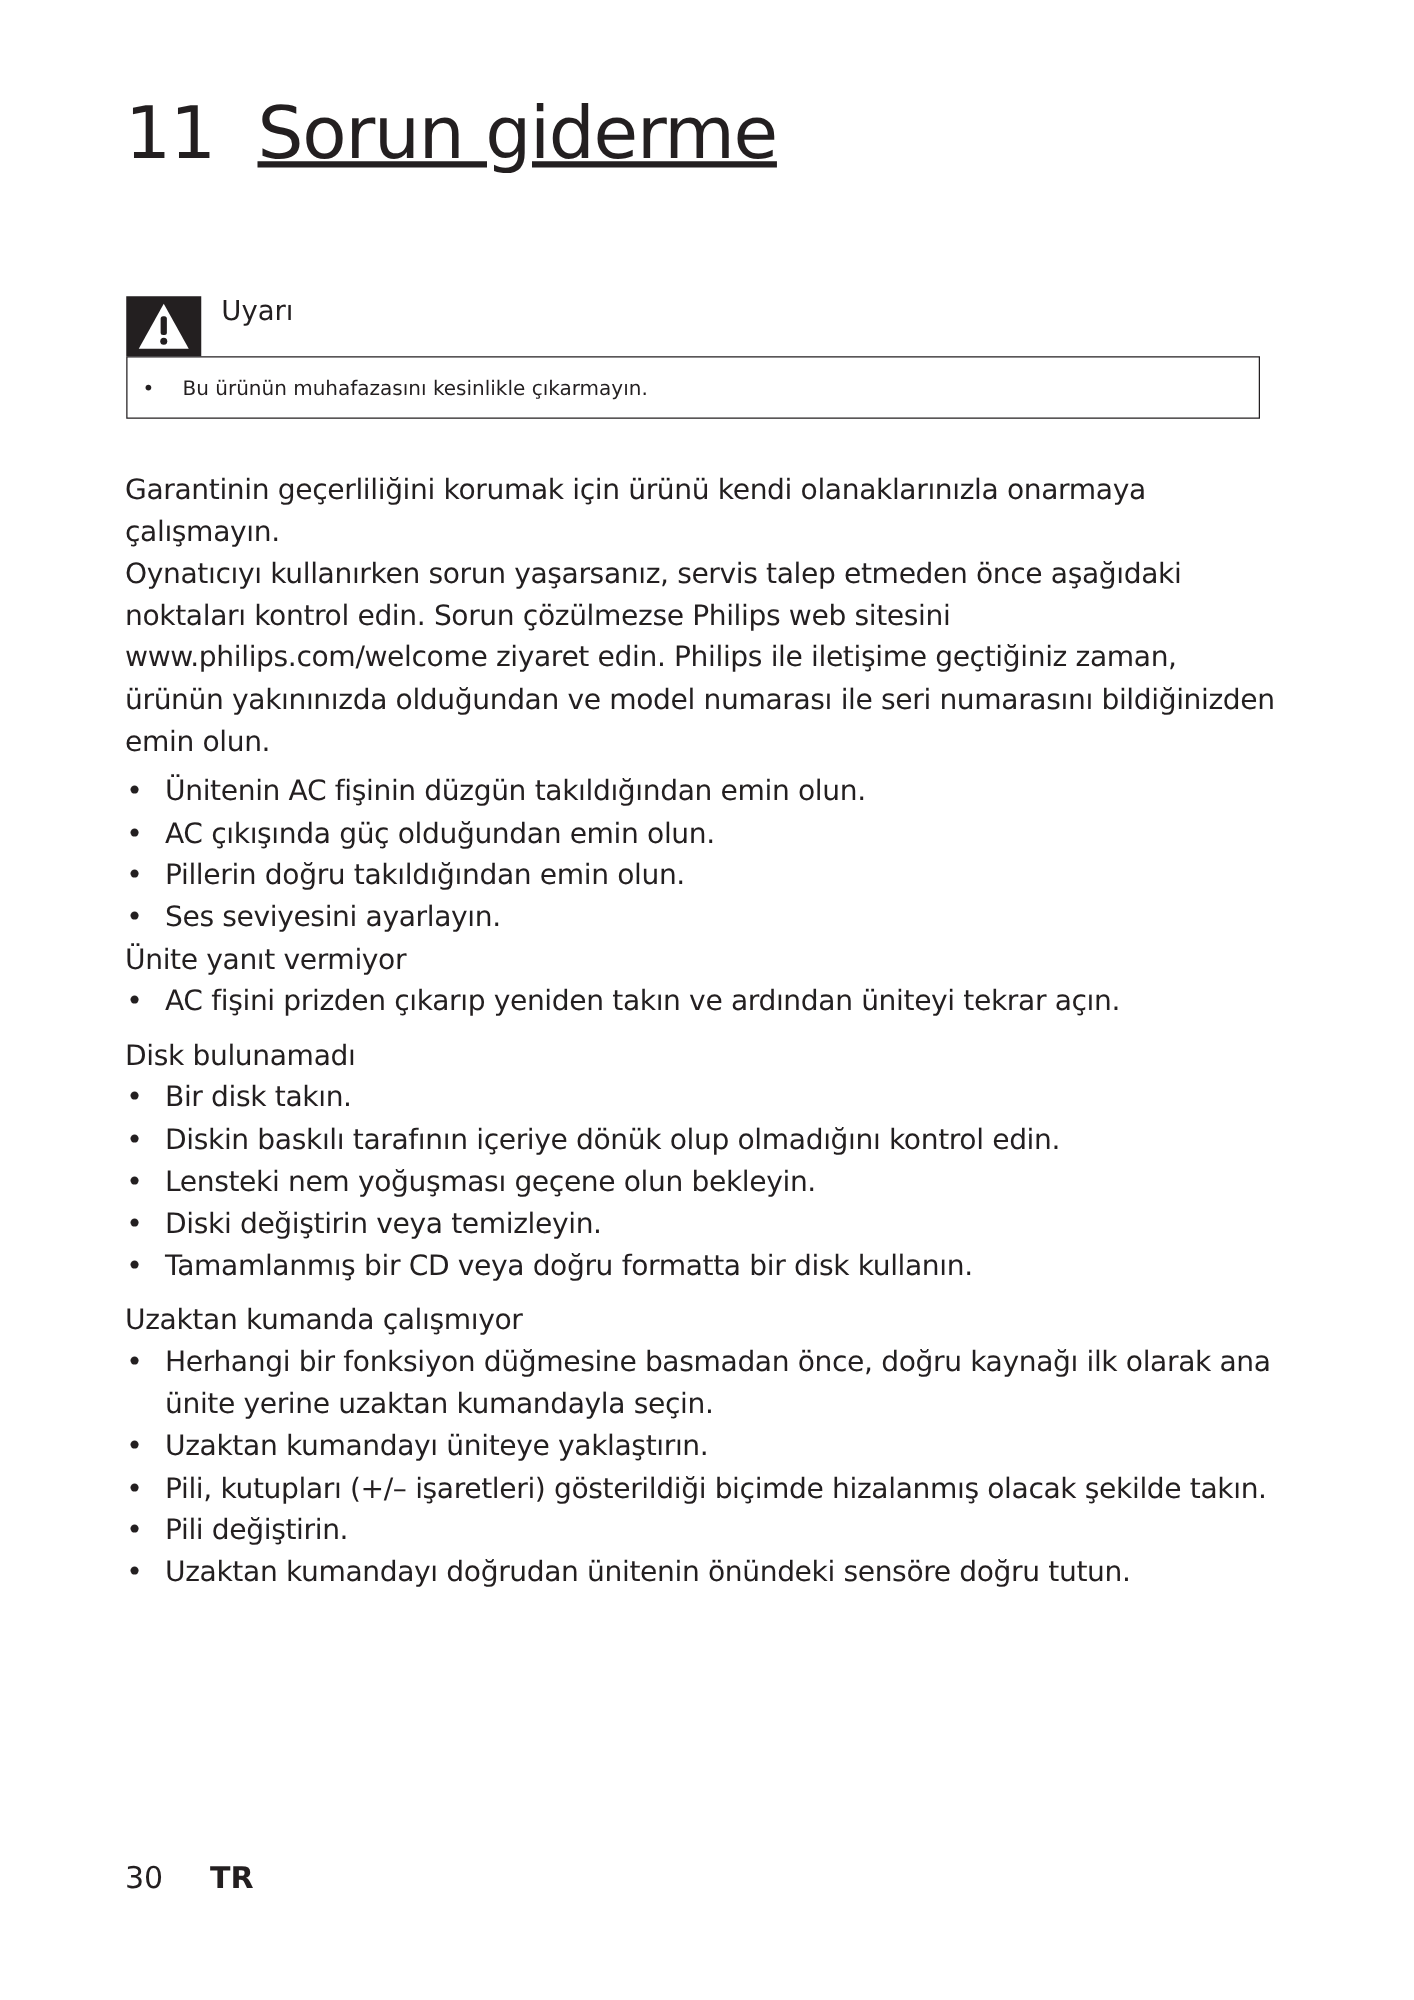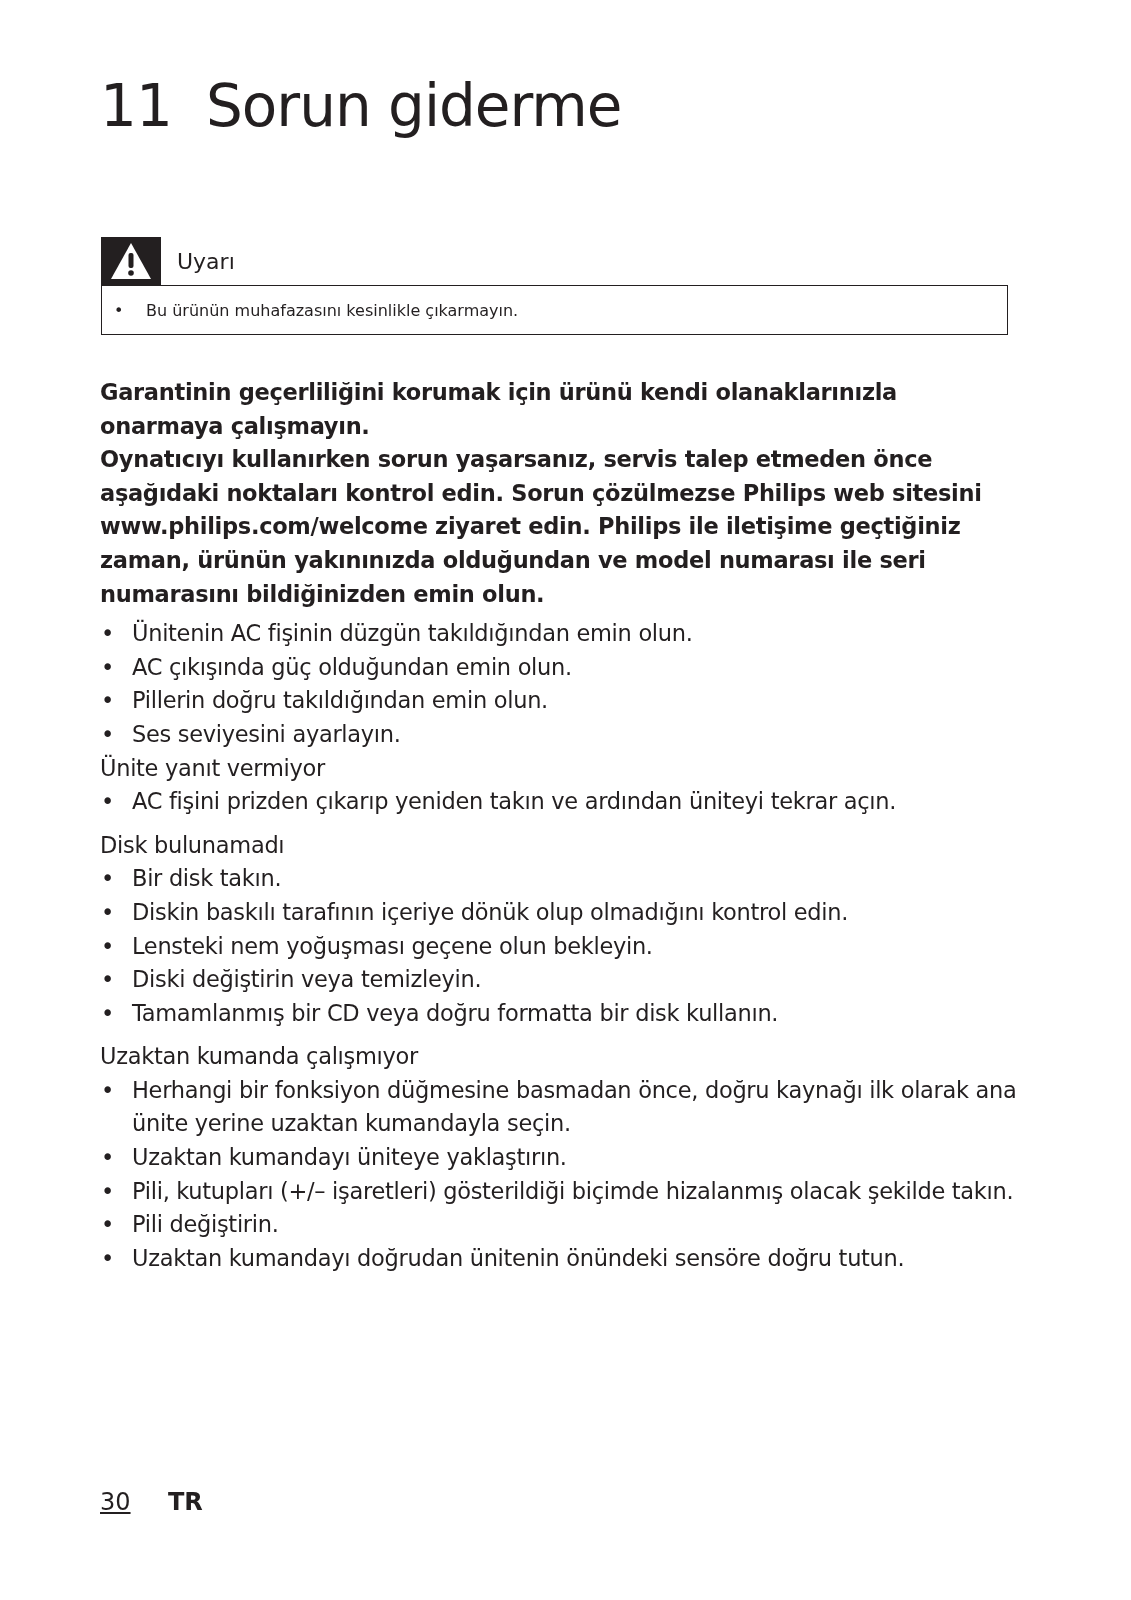--- a/index.html
+++ b/index.html
@@ -4,55 +4,56 @@
   <style>
     html, body { margin: 0; padding: 0; background: #ffffff; }
     body {
       width: 1131px; height: 1600px; position: relative; overflow: hidden;
       font-family: "DejaVu Sans", sans-serif; color: #231f20;
     }
     .chapter-title {
       position: absolute; left: 100px; top: 72px;
       font-size: 58px; font-weight: normal; letter-spacing: -1px; margin: 0;
       white-space: nowrap;
+      text-decoration: underline;
     }
     .chapter-title .num { display: inline-block; width: 106px; }
 
     .warning { position: absolute; left: 101px; top: 237px; width: 907px; }
-    .warning-head { display: flex; align-items: center; height: 48px; }
+    .warning-head { display: flex; align-items: flex-start; height: 48px; }
     .warning-icon {
       width: 60px; height: 48px; background: #231f20;
       display: flex; align-items: center; justify-content: center;
     }
     .warning-label { font-size: 22px; margin-left: 16px; }
     .warning-box {
       border: 1px solid #231f20; height: 50px; box-sizing: border-box;
       display: flex; align-items: center; font-size: 16px; padding-left: 12px;
     }
     .warning-box .bullet { width: 32px; }
 
     .content {
       position: absolute; left: 100px; top: 376px; width: 920px;
       font-size: 22.5px; line-height: 33.6px; letter-spacing: -0.3px;
     }
-    .content p { margin: 0; font-weight: bold; }
+    .content p { margin: 0; }
     .section-title { margin: 0; font-weight: normal; font-size: 22.5px; line-height: 33.6px; }
     ul.items { list-style: none; margin: 0; padding: 0; }
     ul.items li { position: relative; padding-left: 32px; }
     ul.items li::before {
       content: "•"; position: absolute; left: 1px; top: 0;
     }
     .gap-sm { height: 10px; }
     .gap-xs { height: 6px; }
 
     .footer {
       position: absolute; left: 100px; top: 1488px; font-size: 24px;
       display: flex; align-items: baseline;
     }
-    .footer .page { width: 68px; text-decoration: underline; }
+    .footer .page { width: 68px; }
     .footer .lang { font-weight: bold; }
   </style>
 </head>
 <body>
 
 <h1 class="chapter-title">
   <span class="num">11</span><span>Sorun giderme</span>
 </h1>
 
 <div class="warning">

